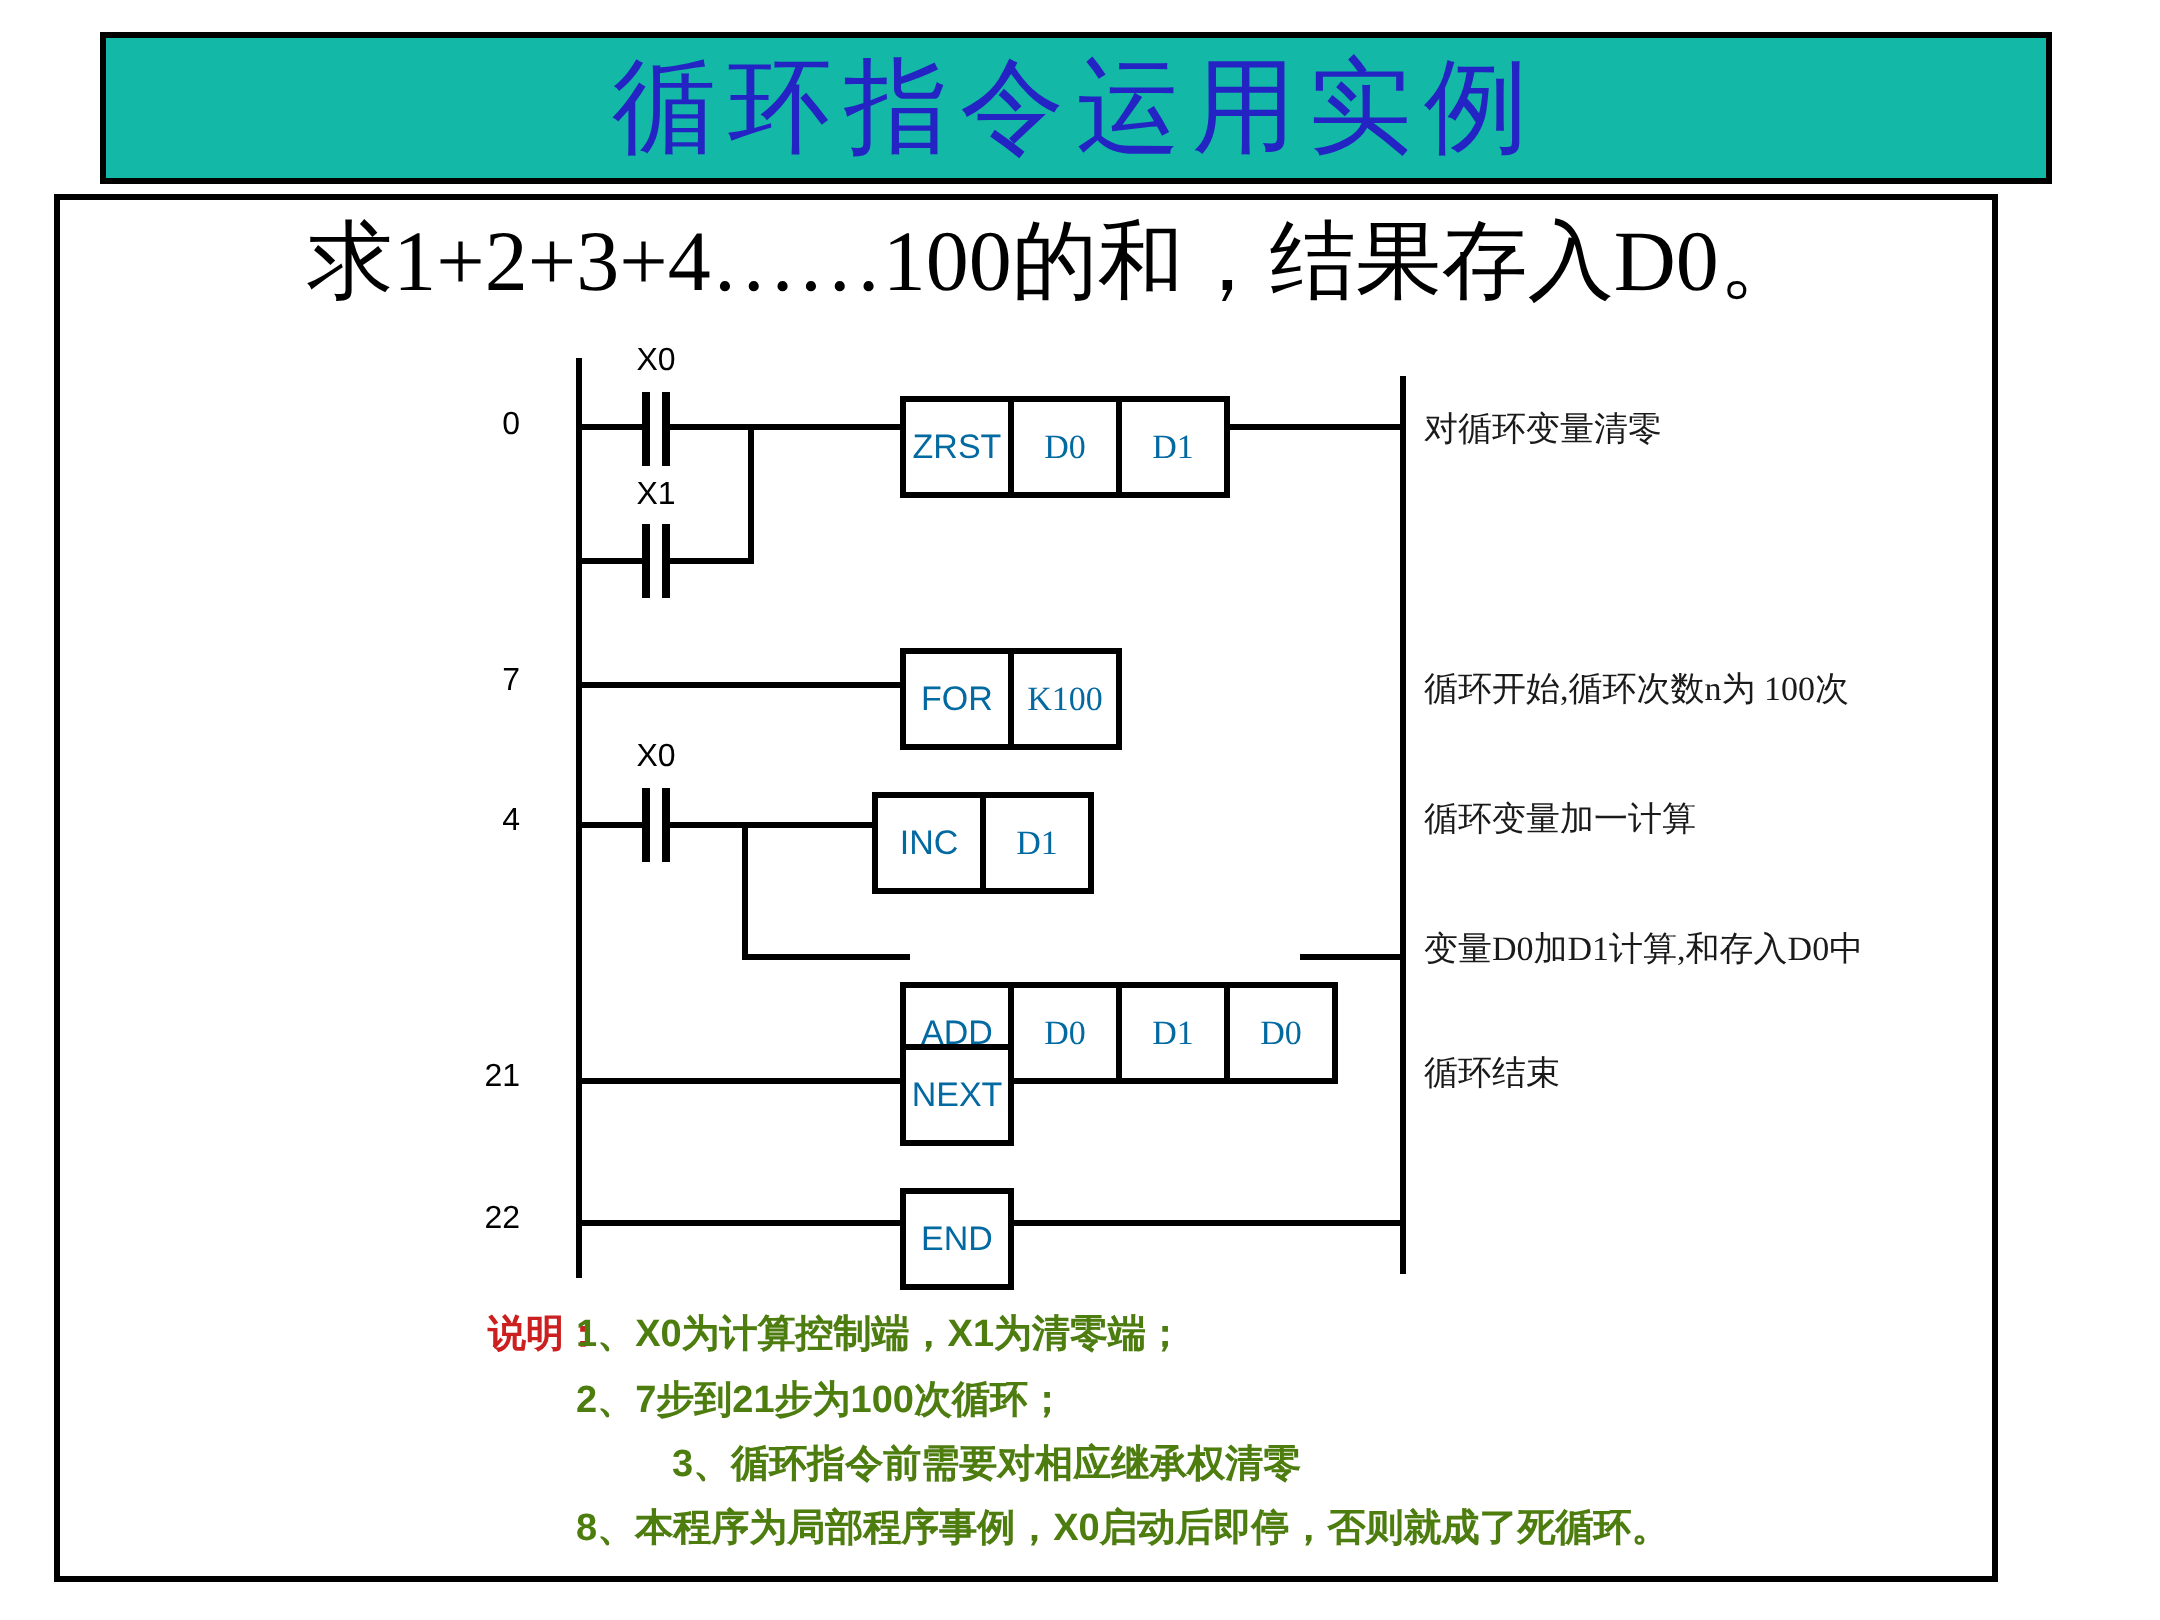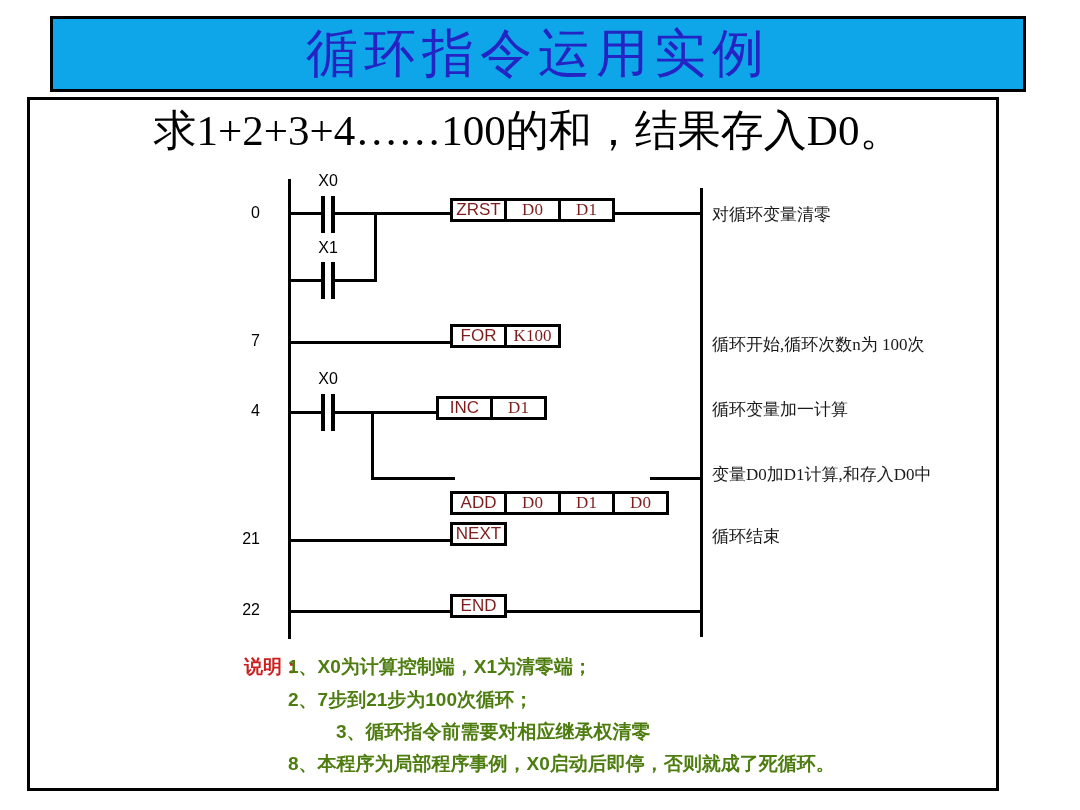--- a/index.html
+++ b/index.html
@@ -4,21 +4,21 @@
 <style>
   html,body { margin:0; padding:0; background:#ffffff; }
   #page {
     position:relative; width:1080px; height:810px; background:#ffffff;
     font-family:"Liberation Sans", sans-serif; overflow:hidden;
   }
 
   
   #title-box {
     position:absolute; left:50px; top:16px; width:976px; height:76px;
-    border:3px solid #000; background:#0ea5e9; box-sizing:border-box;
+    border:3px solid #000; background:#14b8a6; box-sizing:border-box;
     display:flex; align-items:center; justify-content:center;
   }
   #title-text {
     font-family:"Liberation Serif","DejaVu Serif",serif;
     font-size:52px; letter-spacing:6px; white-space:nowrap;
   }
 
   
   #content-box {
     position:absolute; left:27px; top:97px; width:972px; height:694px;
@@ -30,24 +30,24 @@
     font-size:43px; color:#000; text-align:center; white-space:nowrap;
   }
 
   
   .wire-h { position:absolute; height:3px; background:#000; }
   .wire-v { position:absolute; width:3px; background:#000; }
   .cbar   { position:absolute; width:4px; height:37px; background:#000; }
 
   .opbox { position:absolute; display:flex; }
   .cell {
-    width:57px; height:24px; box-sizing:border-box;
+    width:57px; height:51px; box-sizing:border-box;
     border:3px solid #000; background:#fff;
     display:flex; align-items:center; justify-content:center;
-    font-size:17px; color:#7f1d1d;
+    font-size:17px; color:#0369a1;
   }
   .cell + .cell { margin-left:-3px;font-family:Liberation Serif, serif; }
 
   .step {
     position:absolute; width:34px; text-align:right;
     font-size:16px; color:#000;
   }
   .clabel {
     position:absolute; width:36px; text-align:center;
     font-size:16px; color:#000;

